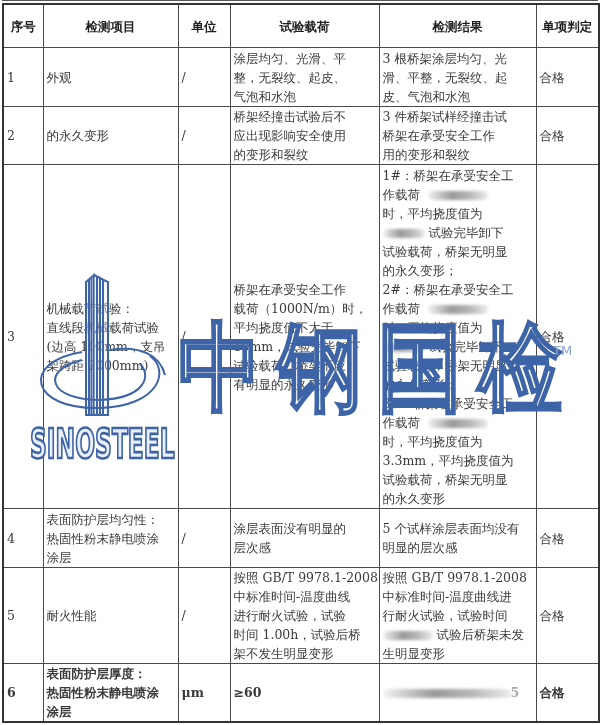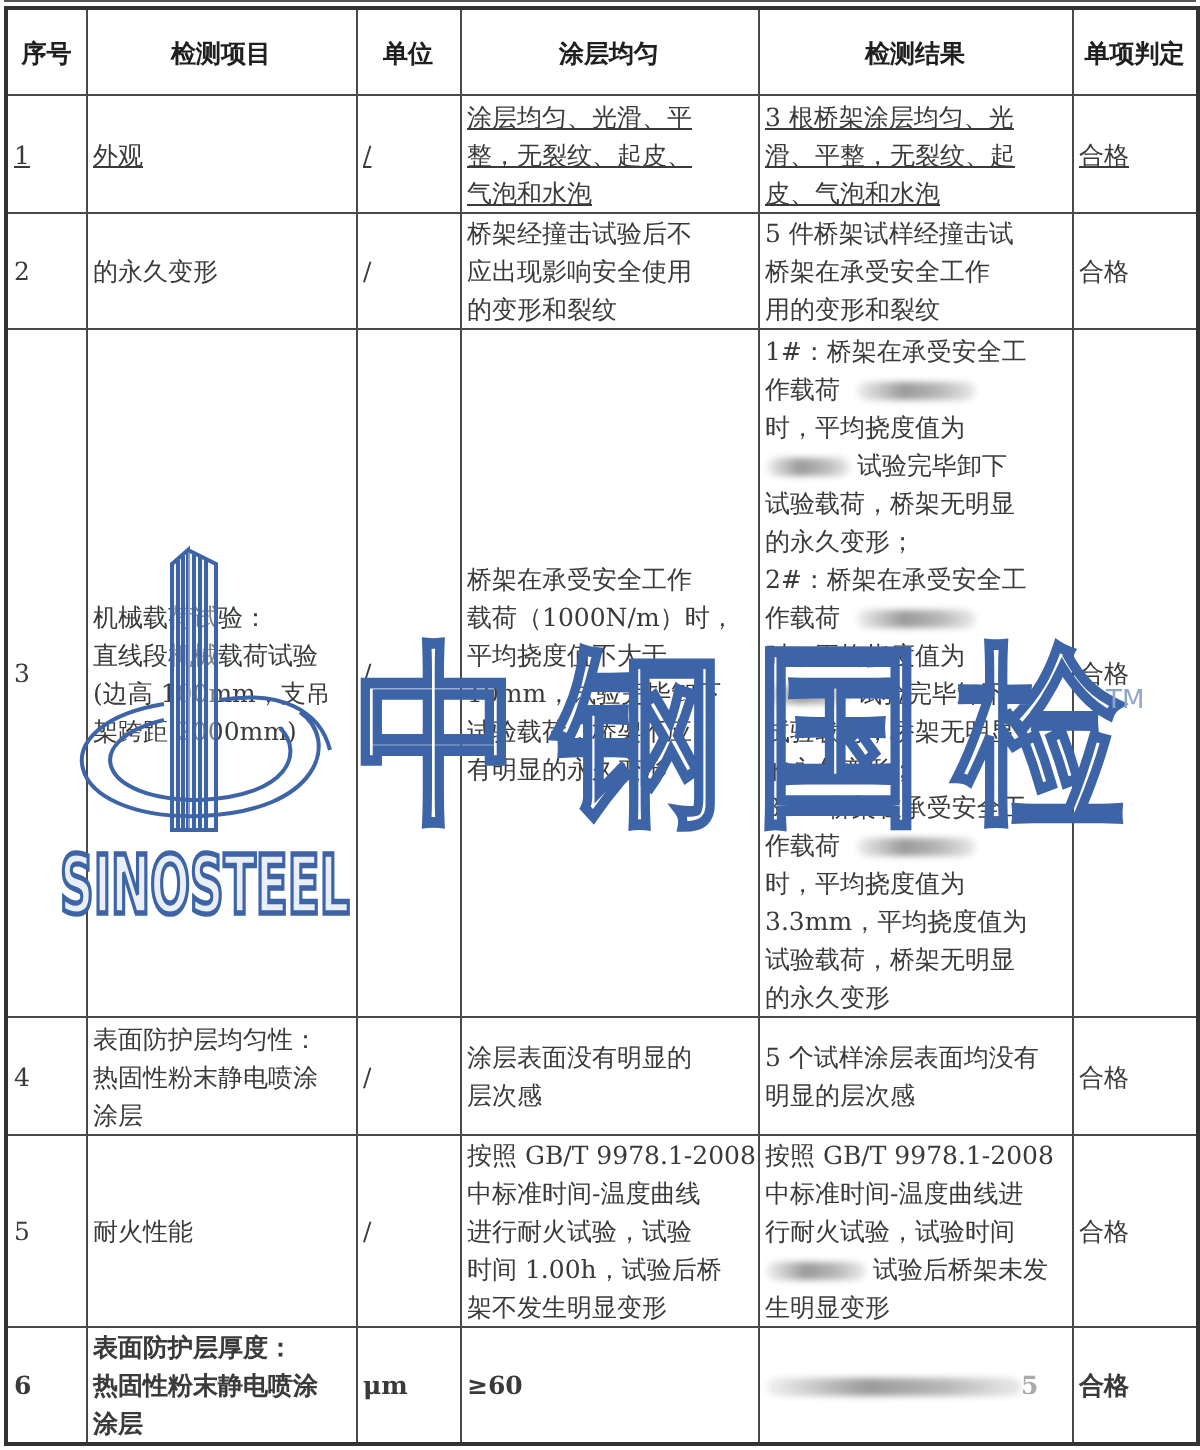--- a/index.html
+++ b/index.html
@@ -8,21 +8,21 @@
   .topline { position: absolute; left: 2px; top: 0; width: 596px; height: 1px; background: #555; }
   table.report { position: absolute; left: 2px; top: 3px; border-collapse: collapse; table-layout: fixed;
                  width: 596px; }
   table.report td, table.report th { border: 1px solid #4a4a4a; vertical-align: middle;
                  padding: 0 3px; font-size: 12.5px; line-height: 19px; }
   table.report { border: 2px solid #333; }
   table.report th { font-family: "DejaVu Sans", "Liberation Sans", sans-serif; font-weight: bold; font-size: 12.5px;
                  color: #1f1f1f; height: 42px; }
   .c0 { width: 40px; } .c1 { width: 135px; } .c2 { width: 52px; } .c3 { width: 149px; }
   .c4 { width: 157px; } .c5 { width: 63px; }
-  tr.r1 td { height: 58px; text-decoration: underline; } tr.r2 td { height: 57px; } tr.r3 td { height: 343px; }
+  tr.r1 td { height: 58px; } tr.r2 td { height: 57px; } tr.r3 td { height: 343px; }
   tr.r4 td { height: 58px; } tr.r5 td { height: 95px; margin-left: 24px; } tr.r6 td { height: 57px; font-weight: bold; }
   .seq { font-size: 13px; }
   .line { display: block; white-space: nowrap; }
   .blur { display: inline-block; height: 9px; border-radius: 5px; vertical-align: middle;
           background: linear-gradient(90deg, rgba(170,170,170,0.15), #9a9a9a 40%, #b8b8b8 70%, rgba(190,190,190,0.3));
           filter: blur(1.5px); }
   .watermark { position: absolute; pointer-events: none; }
   .wm-text { position: absolute; left: 178px; top: 310px; font-family: "DejaVu Sans", sans-serif; font-weight: bold;
              font-size: 84px; letter-spacing: 16px; color: transparent;
              -webkit-text-stroke: 2px #3e64a8; line-height: 100px; transform: scaleY(1.15); transform-origin: top left; }
@@ -44,21 +44,21 @@
       <col class="c2">
       <col class="c3">
       <col class="c4">
       <col class="c5">
   </colgroup>
   <thead>
     <tr>
       <th>序号</th>
       <th>检测项目</th>
       <th>单位</th>
-      <th>涂层均匀</th>
+      <th>试验载荷</th>
       <th>检测结果</th>
       <th>单项判定</th>
     </tr>
   </thead>
   <tbody>
 
     <tr class="r1">
       <td class="seq">1</td>
       <td>
           <span class="line">外观</span>
@@ -82,21 +82,21 @@
       <td>
           <span class="line">的永久变形</span>
         </td>
       <td>/</td>
       <td>
         <span class="line">桥架经撞击试验后不</span>
         <span class="line">应出现影响安全使用</span>
         <span class="line">的变形和裂纹</span>
       </td>
       <td>
-        <span class="line">5 件桥架试样经撞击试</span>
+        <span class="line">3 件桥架试样经撞击试</span>
         <span class="line">桥架在承受安全工作</span>
         <span class="line">用的变形和裂纹</span>
       </td>
       <td>合格</td>
     </tr>
 
     <tr class="r3">
       <td class="seq">3</td>
       <td>
         <span class="line">机械载荷试验：</span>

